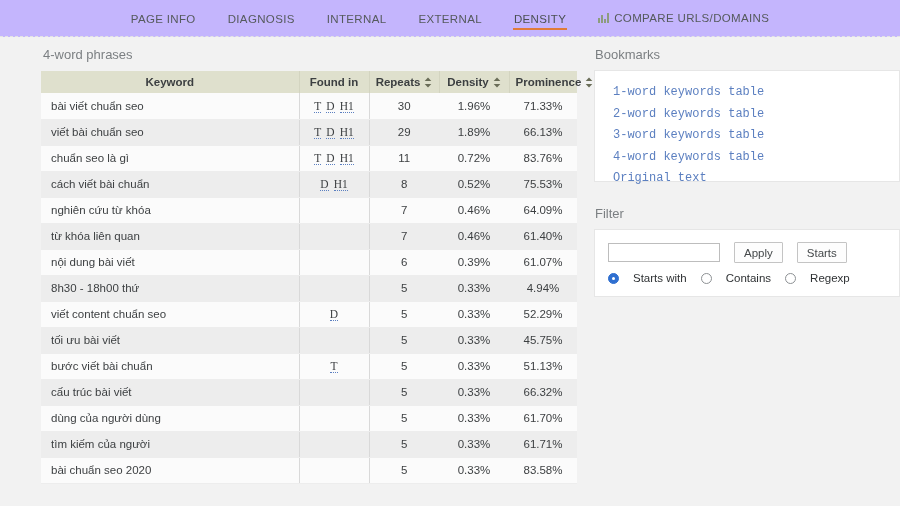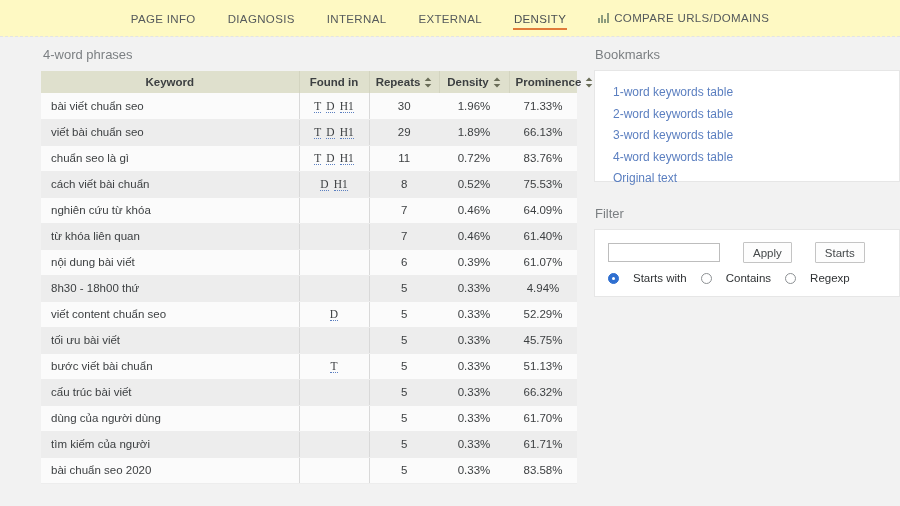--- a/index.html
+++ b/index.html
@@ -8,21 +8,21 @@
     width: 900px; height: 506px;
     overflow: hidden;
     background: #f2f2f2;
     font-family: "Liberation Sans", sans-serif;
     -webkit-font-smoothing: antialiased;
   }
 
   
   .topnav {
     height: 37px;
-    background: #fef9c3;
+    background: #c4b5fd;
     display: flex;
     align-items: center;
     justify-content: center;
     gap: 0px;
     border-bottom: 1px dashed #e4e4e4;
     position: relative;
   }
   .nav-item {
     font-size: 11.5px;
     letter-spacing: 0.35px;
@@ -133,34 +133,34 @@
   .panel-title {
     font-size: 13px;
     color: #7b7f82;
     margin: 0 0 8px 1px;
   }
   .card {
     background: #ffffff;
     border: 1px solid #e6e6e6;
     padding: 14px 0 14px 0;
   }
-  .card.bookmarks { height: 112px; padding-top: 13px; }
+  .card.bookmarks { height: 112px; padding-top: 13px; font-family: Liberation Mono, monospace; }
   .bm-link {
     display: block;
     font-size: 12px;
     color: #5b7fc0;
     margin: 0 0 4px 18px;
     line-height: 17.5px;
     cursor: pointer;
     width: max-content;
   }
 
   .filter-wrap { margin-top: 24px; }
   .card.filter { padding: 12px 13px 12px 13px; }
-  .filter-row { display: flex; align-items: center; gap: 23px; }
+  .filter-row { display: flex; align-items: center; gap: 14px; }
   .filter-input {
     width: 112px; height: 19px;
     border: 1px solid #bdbdbd;
     background: #fff;
     font-size: 11px;
     padding: 0 4px;
     font-family: "Liberation Sans", sans-serif;
     color: #333;
   }
   .filter-btn {

